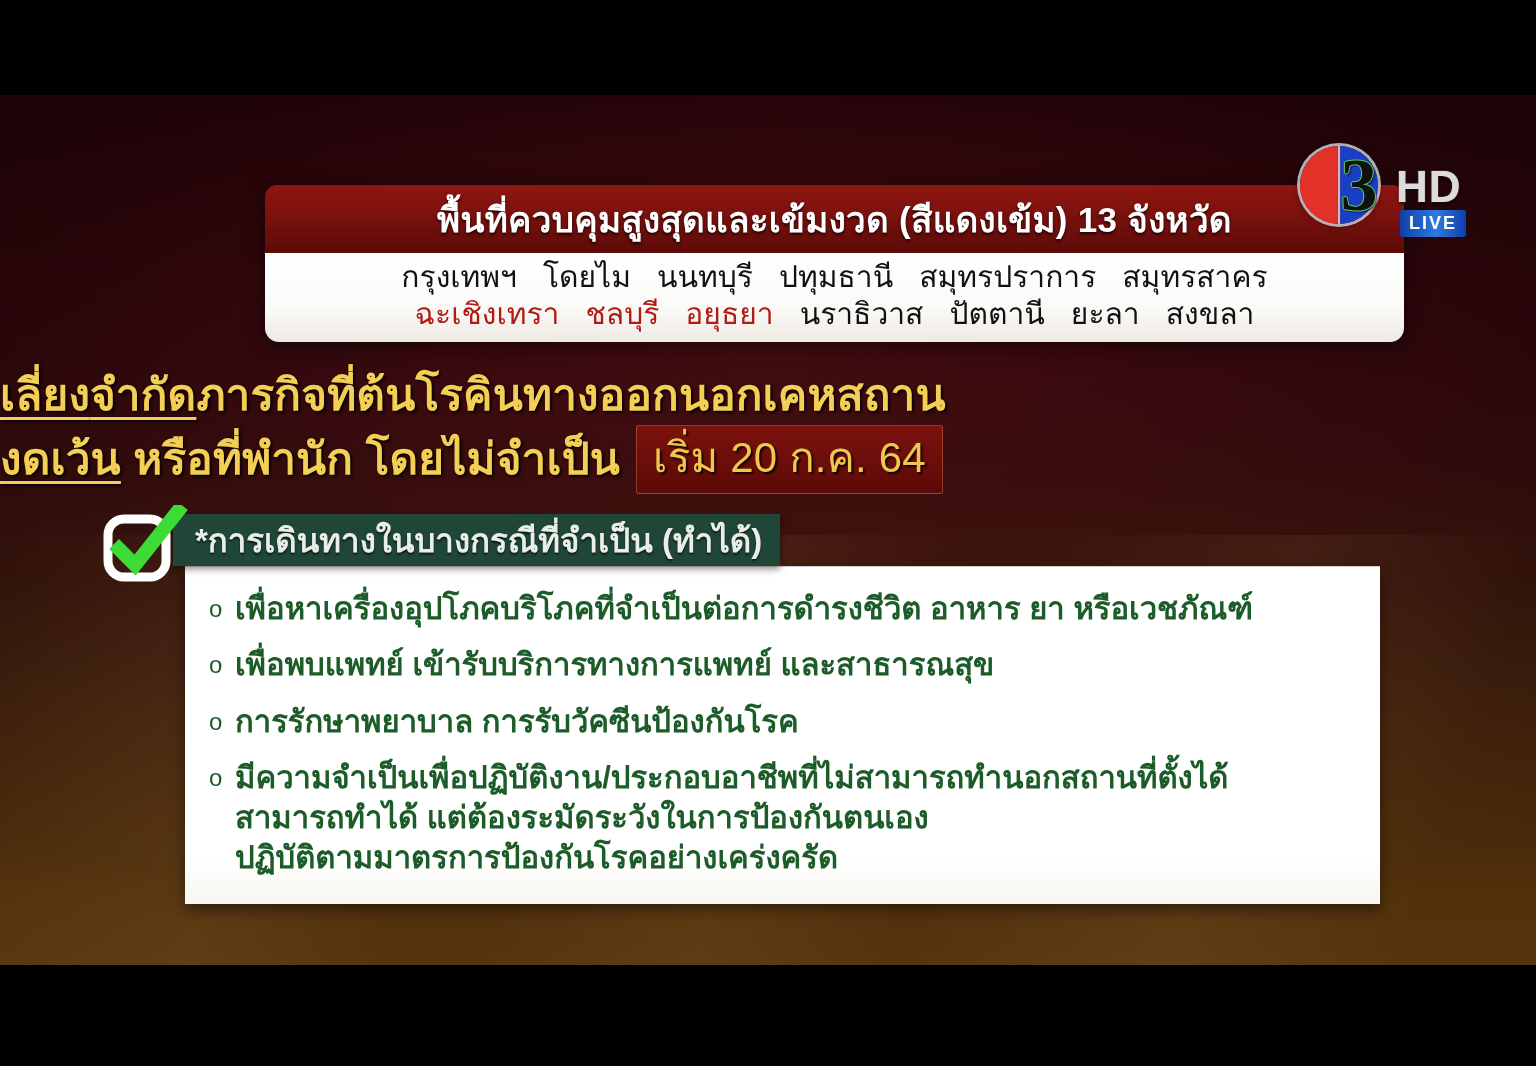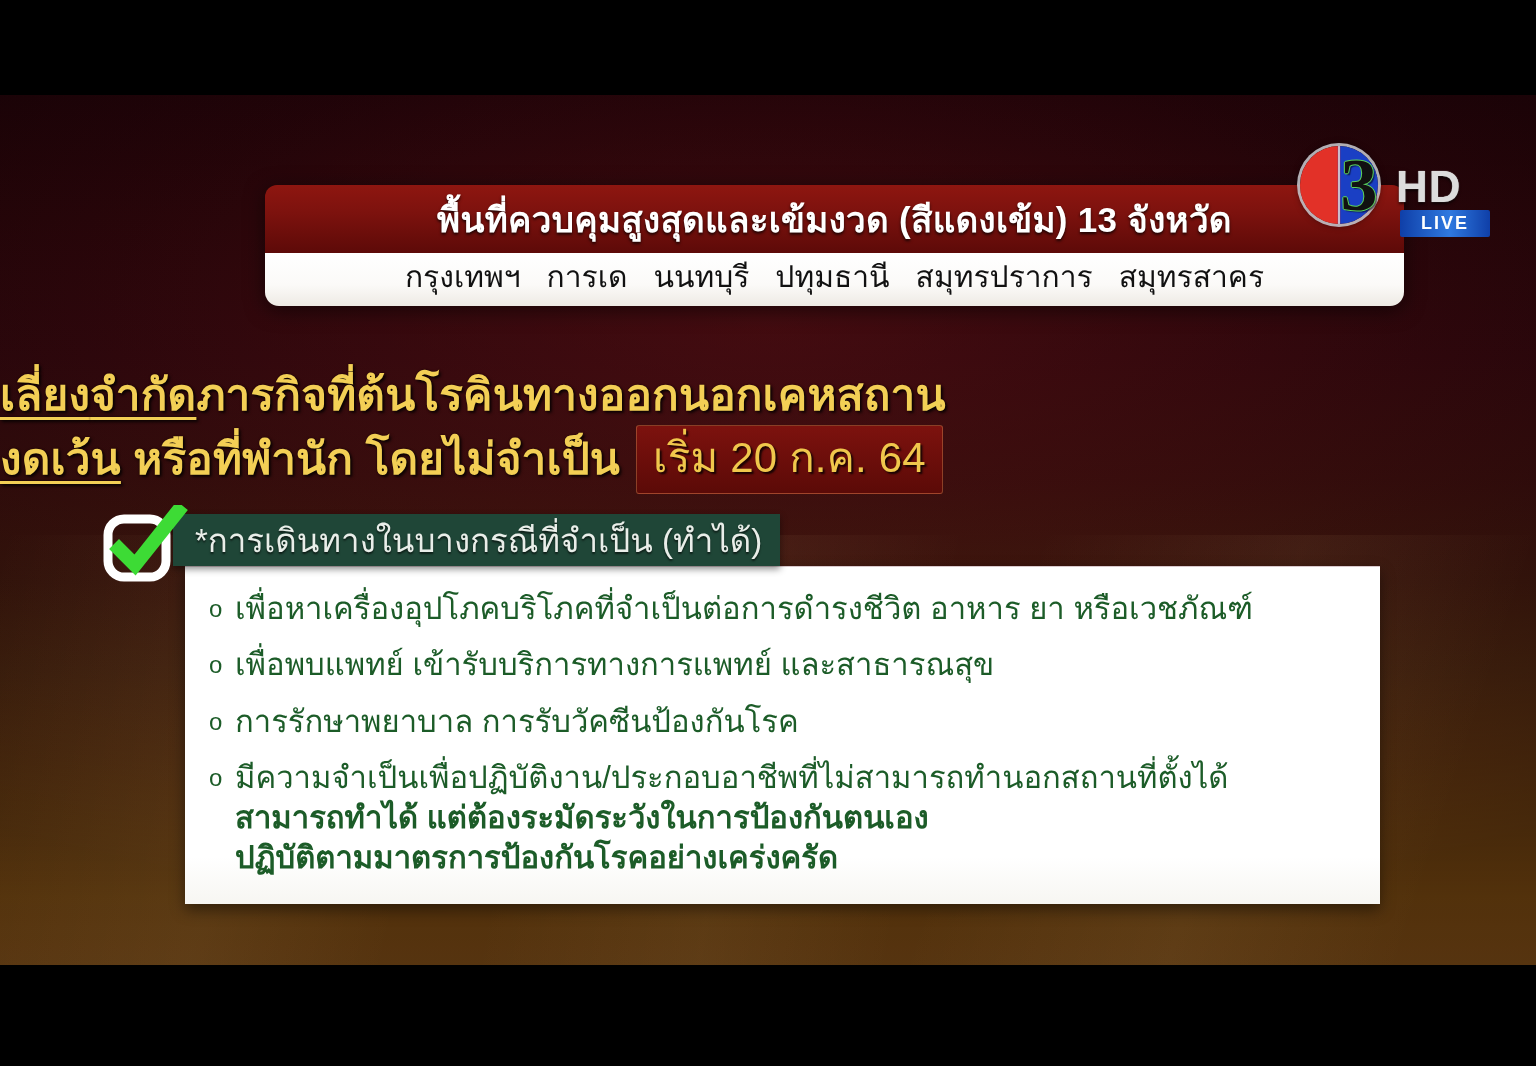--- a/index.html
+++ b/index.html
@@ -119,21 +119,21 @@
     font-size: 44px;
     font-weight: bold;
     letter-spacing: 1px;
     color: #dcdcdc;
     text-shadow: 0 2px 3px rgba(0,0,0,0.7), 0 0 1px #fff;
   }
   #logo-live {
     position: absolute;
     left: 100px;
     top: 64px;
-    width: 90px;
+    width: 66px;
     height: 27px;
     border-radius: 2px;
     background: linear-gradient(to right, #0f3fa8, #2f79e0 55%, #0f3fa8);
     color: #ffffff;
     font-size: 18px;
     font-weight: bold;
     letter-spacing: 2px;
     text-align: center;
     line-height: 27px;
   }
@@ -241,21 +241,21 @@
     padding: 0 18px 0 22px;
     background: #1f4637;
     display: flex;
     align-items: center;
     z-index: 25;
     box-shadow: 0 3px 7px rgba(0,0,0,0.45);
   }
   #green-header-text {
     color: #e9eee9;
     font-size: 33px;
-    font-weight: normal;
+    font-weight: bold;
     white-space: nowrap;
     text-shadow: 0 2px 2px rgba(0,0,0,0.6);
   }
 
   
   #white-card {
     position: absolute;
     left: 185px;
     top: 566px;
     width: 1195px;
@@ -278,21 +278,21 @@
     width: 26px;
     color: #1c5c28;
     font-size: 24px;
     line-height: 40px;
     text-align: left;
     font-weight: normal;
   }
   .bullet-text {
     color: #1c5c28;
     font-size: 31px;
-    font-weight: normal;
+    font-weight: bold;
     line-height: 1.30;
     white-space: nowrap;
   }
   .bullet-cont {
     color: #1c5c28;
     font-size: 31px;
     font-weight: bold;
     line-height: 1.30;
     white-space: nowrap;
   }
@@ -314,25 +314,34 @@
     <div id="logo-3">3</div>
     <div id="logo-hd">HD</div>
     <div id="logo-live">LIVE</div>
   </div>
 
   <div id="red-panel">
     <div id="red-title">พื้นที่ควบคุมสูงสุดและเข้มงวด  (สีแดงเข้ม) 13 จังหวัด</div>
     <div id="province-box">
         <div class="province-row">
           <span class="province">กรุงเทพฯ</span>
-          <span class="province">การเด</span>
+          <span class="province">โดยไม</span>
           <span class="province">นนทบุรี</span>
           <span class="province">ปทุมธานี</span>
           <span class="province">สมุทรปราการ</span>
           <span class="province">สมุทรสาคร</span>
+        </div>
+        <div class="province-row">
+          <span class="province red">ฉะเชิงเทรา</span>
+          <span class="province red">ชลบุรี</span>
+          <span class="province red">อยุธยา</span>
+          <span class="province">นราธิวาส</span>
+          <span class="province">ปัตตานี</span>
+          <span class="province">ยะลา</span>
+          <span class="province">สงขลา</span>
         </div>
       </div>
   </div>
 
   <div id="headline">
     <div class="hl-line" id="hl-line1">
         <span class="hl-u">เลี่ยง</span>
         <span> </span>
         <span class="hl-u">จำกัด</span>
         <span> ภารกิจที่ต้นโรคินทางออกนอกเคหสถาน</span>

